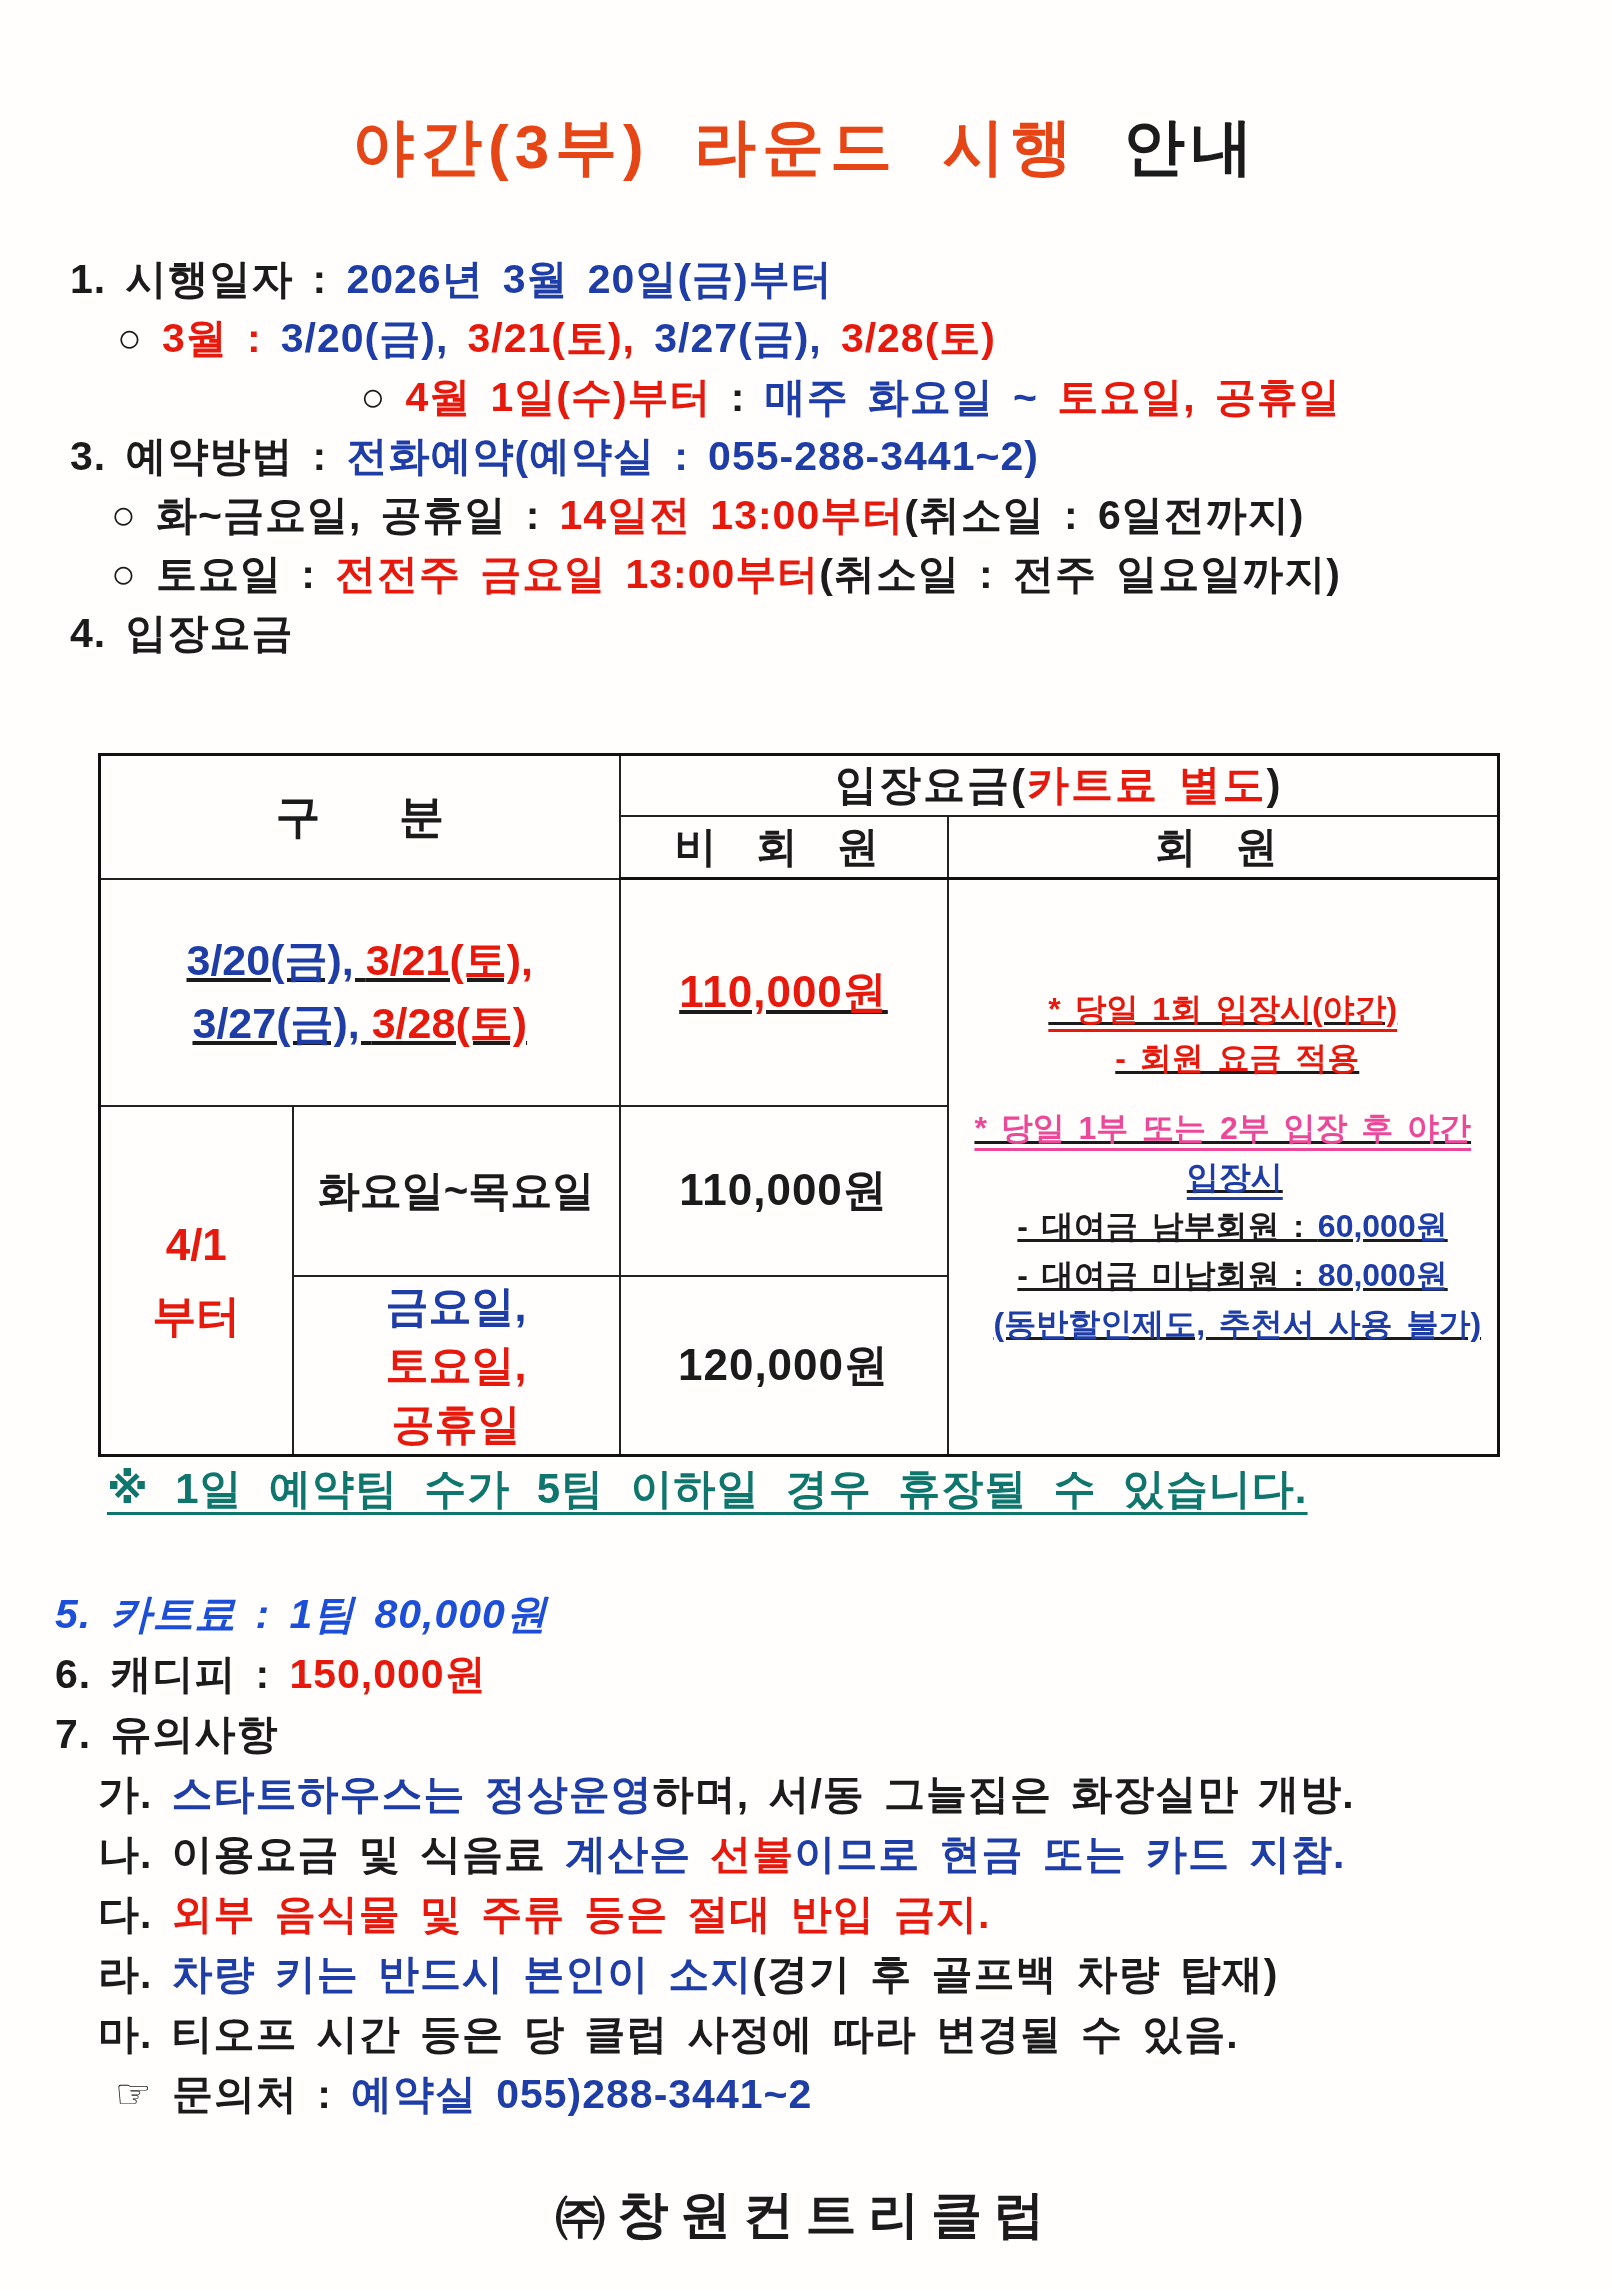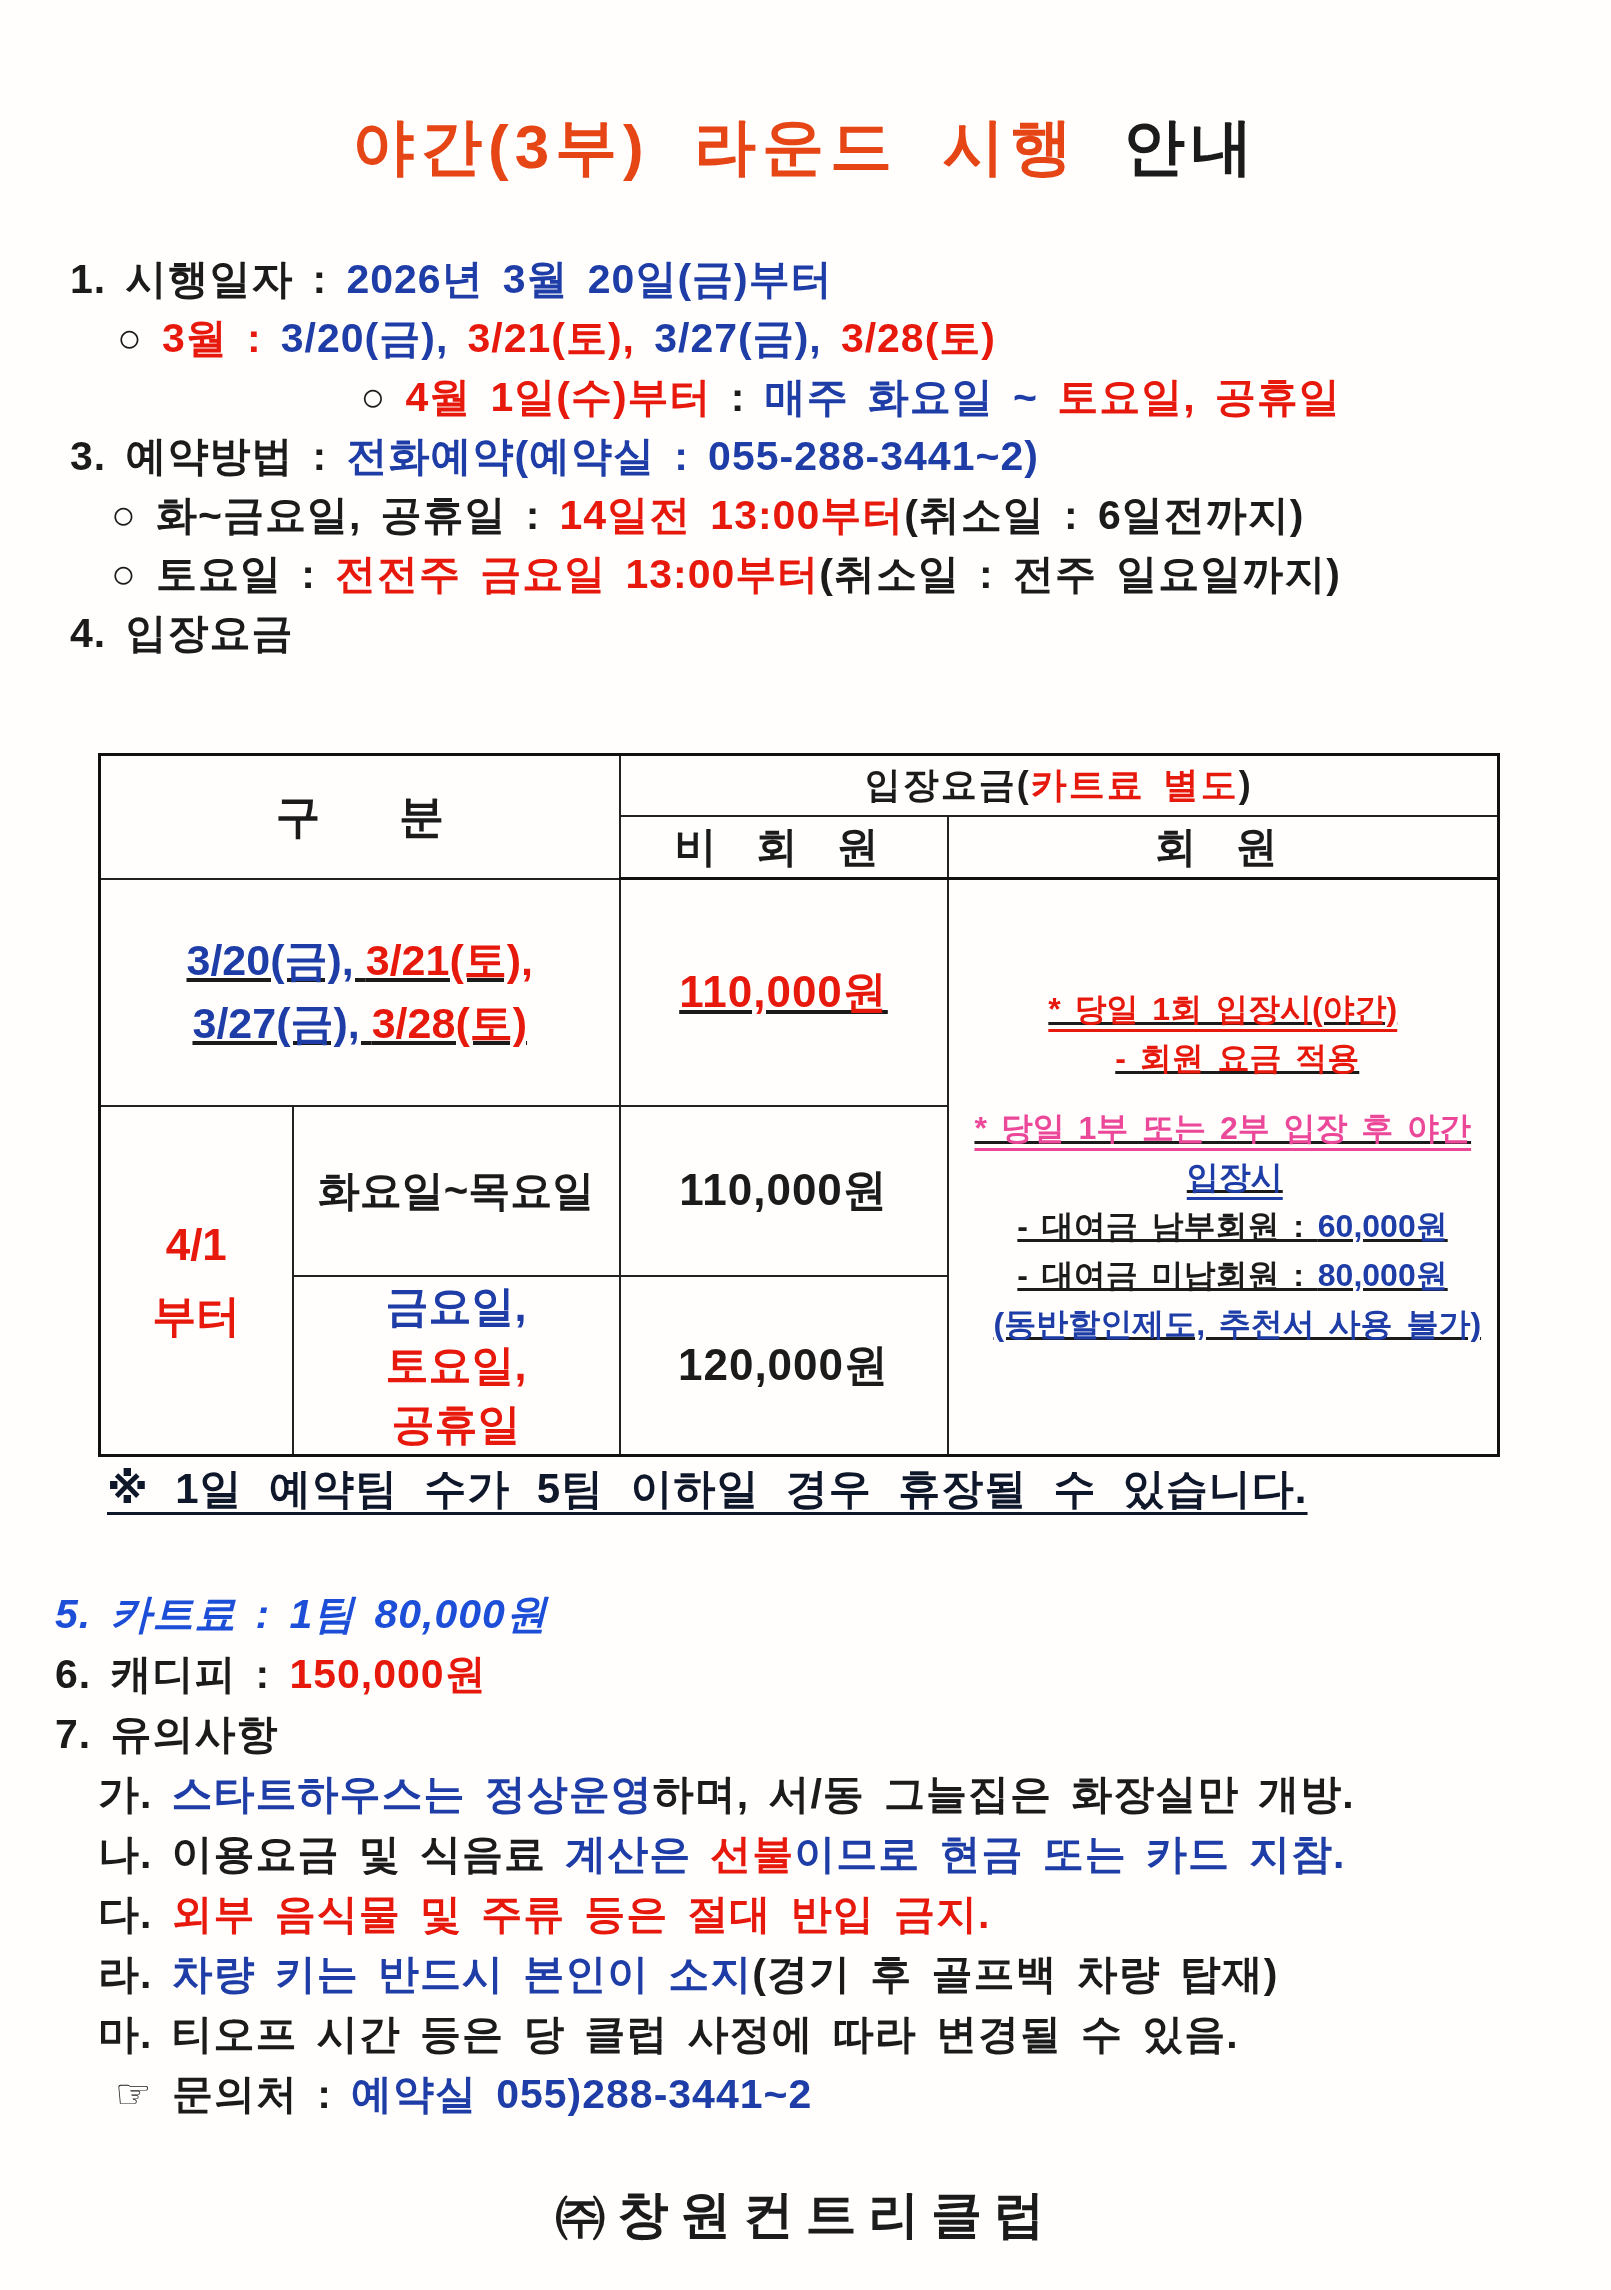--- a/index.html
+++ b/index.html
@@ -62,21 +62,21 @@
     padding:0;
     overflow:hidden;
   }
   tr.h1 { height:61px; }
   tr.h2 { height:63px; }
   tr.h2 td { border-bottom:3.9px solid #111; }
   tr.r1 { height:227px;text-decoration:underline; }
   tr.r2 { height:170px; }
   tr.r3 { height:177px; }
   td.c-group    { font-size:45px; letter-spacing:33px; text-indent:33px; }
-  td.c-feetitle { font-size:36px; letter-spacing:2px; word-spacing:5.9px;margin-top:20px; }
+  td.c-feetitle { font-size:42px; letter-spacing:2px; word-spacing:5.9px;margin-top:20px; }
   td.c-nonmember{ font-size:42px; letter-spacing:13.7px; }
   td.c-member   { font-size:42px; letter-spacing:13.7px; }
   td.c-march    { font-size:43px; line-height:63px; }
   td.c-april    { font-size:44px; line-height:71px; }
   td.c-weekday  { font-size:42px; }
   td.c-weekend  { font-size:43px; line-height:59px; }
   td.c-fee      { font-size:44px; letter-spacing:1px; }
   td.c-notes {
     font-size:32px; line-height:49px;
     text-align:left;
@@ -147,21 +147,21 @@
         <td class="c-weekend">
             <div class="tline"><span style="color: rgb(30, 61, 166);">금요일,</span></div>
             <div class="tline"><span style="color: rgb(231, 25, 13);">토요일,</span></div>
             <div class="tline"><span style="color: rgb(231, 25, 13);">공휴일</span></div>
           </td>
         <td class="c-fee"><span style="color: rgb(27, 27, 27);">120,000원</span></td>
       </tr>
     </tbody>
   </table>
 
-  <div class="closure-note"><span class="u" style="color: #0f172a;">※ 1일 예약팀 수가 5팀 이하일 경우 휴장될 수 있습니다.</span></div>
+  <div class="closure-note"><span class="u" style="color: #0f766e;">※ 1일 예약팀 수가 5팀 이하일 경우 휴장될 수 있습니다.</span></div>
 
   <div class="outro">
       <div class="tline"><span style="color: #1d4ed8; font-style: italic;">5. 카트료 : 1팀 80,000원</span></div>
       <div class="tline"><span style="color: rgb(27, 27, 27);">6. 캐디피 : </span><span style="color: rgb(231, 25, 13);">150,000원</span></div>
       <div class="tline"><span style="color: rgb(27, 27, 27);">7. 유의사항</span></div>
       <div class="tline" style="padding-left: 43px;"><span style="color: rgb(27, 27, 27);">가. </span><span style="color: rgb(30, 61, 166);">스타트하우스는 정상운영</span><span style="color: rgb(27, 27, 27);">하며, 서/동 그늘집은 화장실만 개방.</span></div>
       <div class="tline" style="padding-left: 43px;"><span style="color: rgb(27, 27, 27);">나. 이용요금 및 식음료 </span><span style="color: rgb(30, 61, 166);">계산은 </span><span style="color: rgb(231, 25, 13);">선불</span><span style="color: rgb(30, 61, 166);">이므로 현금 또는 카드 지참.</span></div>
       <div class="tline" style="padding-left: 43px;"><span style="color: rgb(27, 27, 27);">다. </span><span style="color: rgb(231, 25, 13);">외부 음식물 및 주류 등은 절대 반입 금지.</span></div>
       <div class="tline" style="padding-left: 43px;"><span style="color: rgb(27, 27, 27);">라. </span><span style="color: rgb(30, 61, 166);">차량 키는 반드시 본인이 소지</span><span style="color: rgb(27, 27, 27);">(경기 후 골프백 차량 탑재)</span></div>
       <div class="tline" style="padding-left: 43px;"><span style="color: rgb(27, 27, 27);">마. 티오프 시간 등은 당 클럽 사정에 따라 변경될 수 있음.</span></div>

